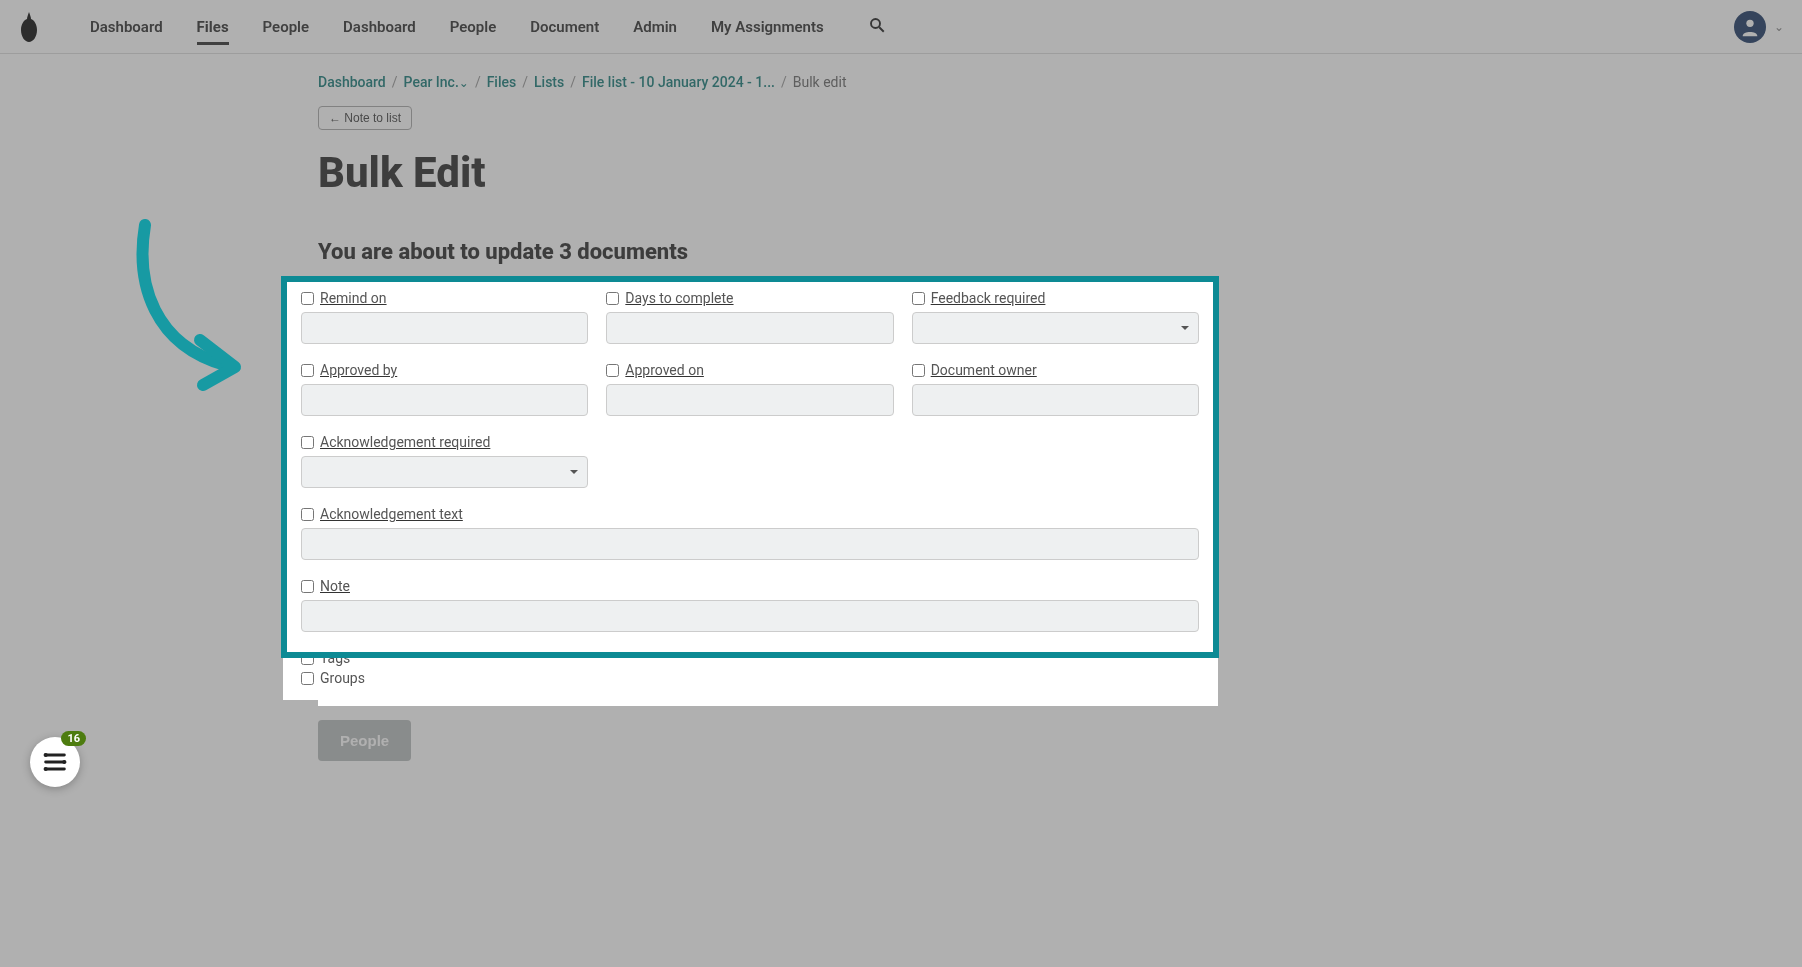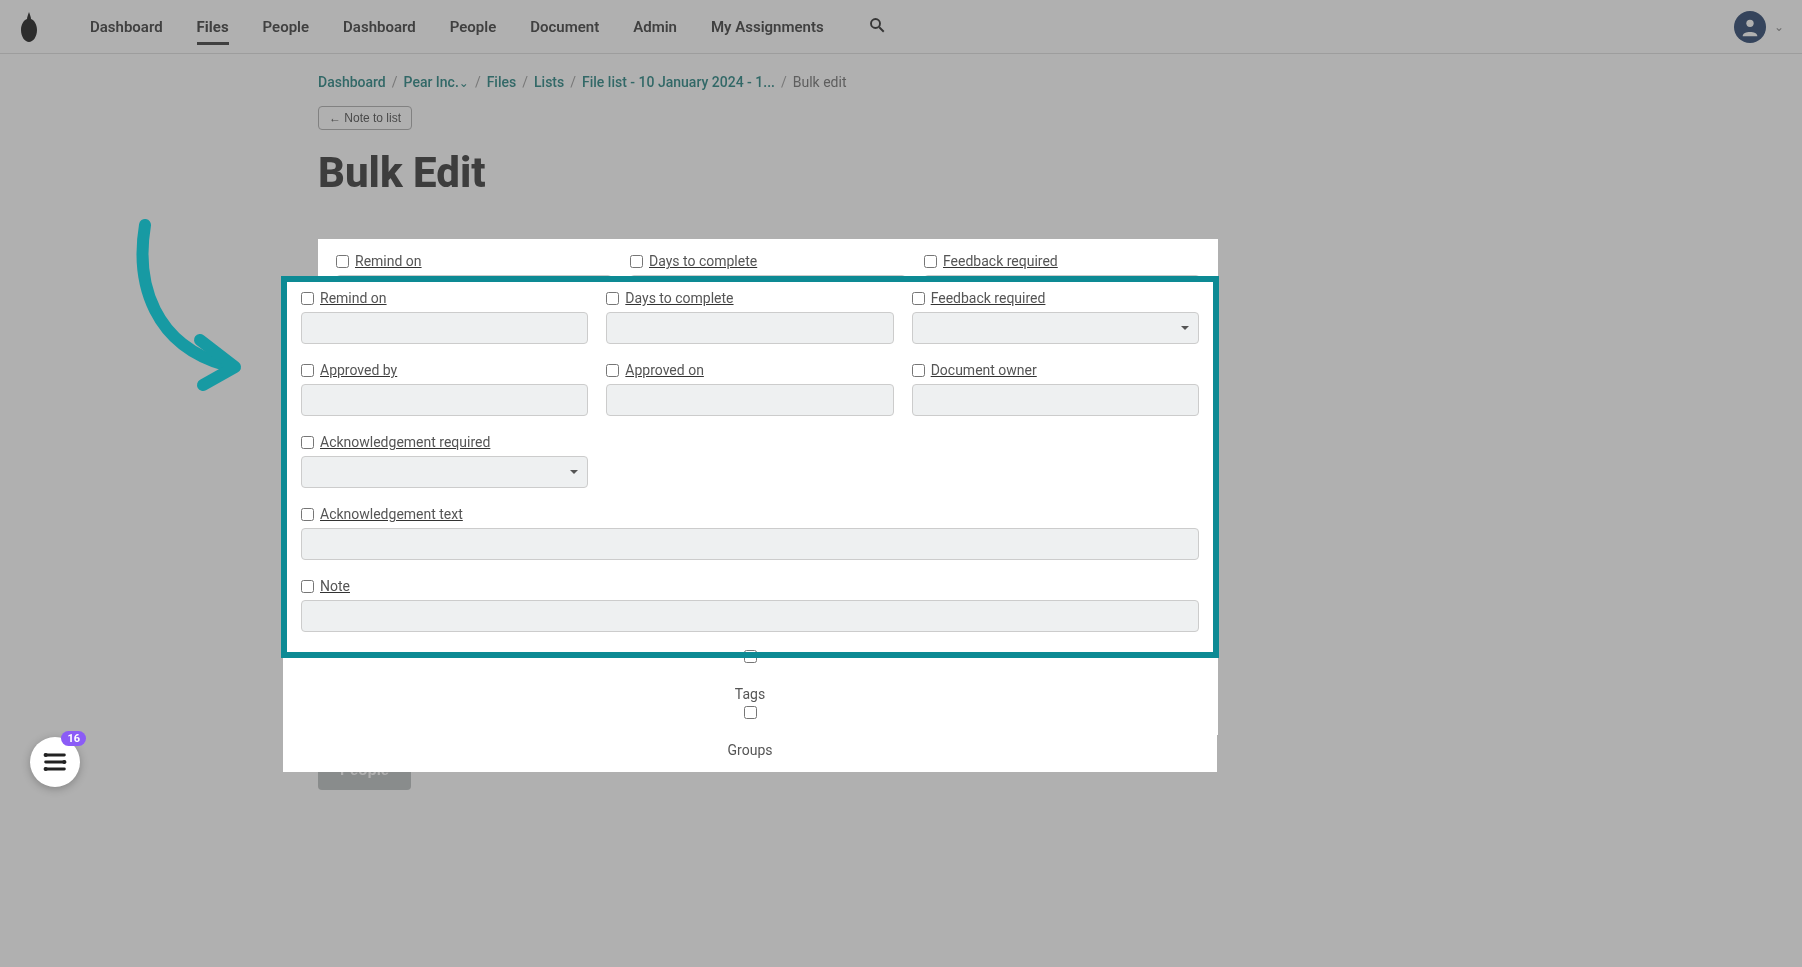--- a/index.html
+++ b/index.html
@@ -37,38 +37,38 @@
   .col3 { flex: 1 1 0; text-decoration: underline; }
   .col-full { flex: 1 1 100%; text-decoration: underline; }
   .field-head { display: flex; align-items: center; gap: 6px; margin-bottom: 6px; }
   .field-head input[type=checkbox] { width: 13px; height: 13px; cursor: pointer; accent-color: #555; }
   .field-label { font-size: 14px; color: #555; }
   .input, .select { width: 100%; height: 32px; border: 1px solid #ccc; border-radius: 4px; background: #eef0f1; padding: 4px 8px; font-size: 14px; }
   .select { appearance: none; background-image: none; position: relative; }
   .select-wrap { position: relative; }
   .select-wrap::after { content: ""; position: absolute; right: 10px; top: 50%; transform: translateY(-50%); width: 0; height: 0; border-left: 4px solid transparent; border-right: 4px solid transparent; border-top: 4px solid #555; }
   .select-wrap::before { content: ""; position: absolute; right: 10px; top: 50%; transform: translateY(-9px); width: 0; height: 0; border-left: 4px solid transparent; border-right: 4px solid transparent; border-bottom: 4px solid #555; }
-  .stack-check { display: flex; align-items: center; gap: 23px; margin-bottom: 4px; flex-direction: column; }
+  .stack-check { display: flex; align-items: center; gap: 6px; margin-bottom: 4px; }
   .stack-check input[type=checkbox] { width: 13px; height: 13px; cursor: pointer; }
   .stack-check .field-label { font-size: 14px; color: #555; }
 
   .submit-btn { margin-top: 14px; background: #b9bdbd; border: none; color: #fff; font-size: 15px; font-weight: 600; padding: 12px 22px; border-radius: 4px; cursor: pointer; }
 
   
   .dim-overlay { position: absolute; inset: 0; background: rgba(80,80,80,0.45); pointer-events: none; z-index: 5; }
   .highlight-border { position: absolute; border: 6px solid #0d8a94; z-index: 10; pointer-events: none; background: transparent; }
   .highlight-mask { position: absolute; background: #fff; z-index: 6; pointer-events: none; }
   .form-card-wrap { position: relative; z-index: 7; }
 
   
   .arrow-anno { position: absolute; left: 125px; top: 215px; z-index: 20; pointer-events: none; }
 
   
   .help-widget { position: absolute; left: 30px; bottom: 180px; width: 50px; height: 50px; border-radius: 50%; background: #fff; box-shadow: 0 2px 8px rgba(0,0,0,.25); display:flex; align-items:center; justify-content:center; z-index: 30; cursor: pointer; }
-  .help-widget .badge { position: absolute; top:-6px; right:-6px; background:#8b5cf6; color:#fff; font-size:11px; font-weight:700; border-radius: 10px; padding: 1px 6px; }
+  .help-widget .badge { position: absolute; top:-6px; right:-6px; background:#4d7c0f; color:#fff; font-size:11px; font-weight:700; border-radius: 10px; padding: 1px 6px; }
   .help-widget svg { display:block; }
 </style>
 </head>
 <body>
 
 <div class="topbar">
   <div class="logo">
     <svg width="22" height="30" viewBox="0 0 22 30">
         <path d="M11 0 C10 3 9 5 9 7 C6 8 3 12 3 18 C3 25 7 30 11 30 C15 30 19 25 19 18 C19 12 16 8 13 7 C13 5 12 3 11 0 Z" fill="#111"></path>
       </svg>
@@ -115,20 +115,21 @@
     <span class="sep">/</span>
     <a href="#">File list - 10 January 2024 - 1...</a>
     <span class="sep">/</span>
     <span class="current">Bulk edit</span>
   </div>
 
   <button class="back-btn">← Note to list</button>
 
   <h1 class="page-title">Bulk Edit</h1>
 
+  <div class="subhead">You are about to update 3 documents</div>
 
   <div class="form-card-wrap">
     <div class="form-card">
       <div class="row">
         <div class="col3">
           <div class="field-head">
             <input type="checkbox" style="">
             <span class="field-label">Remind on</span>
           </div>
           <input class="input" type="text" style="">

